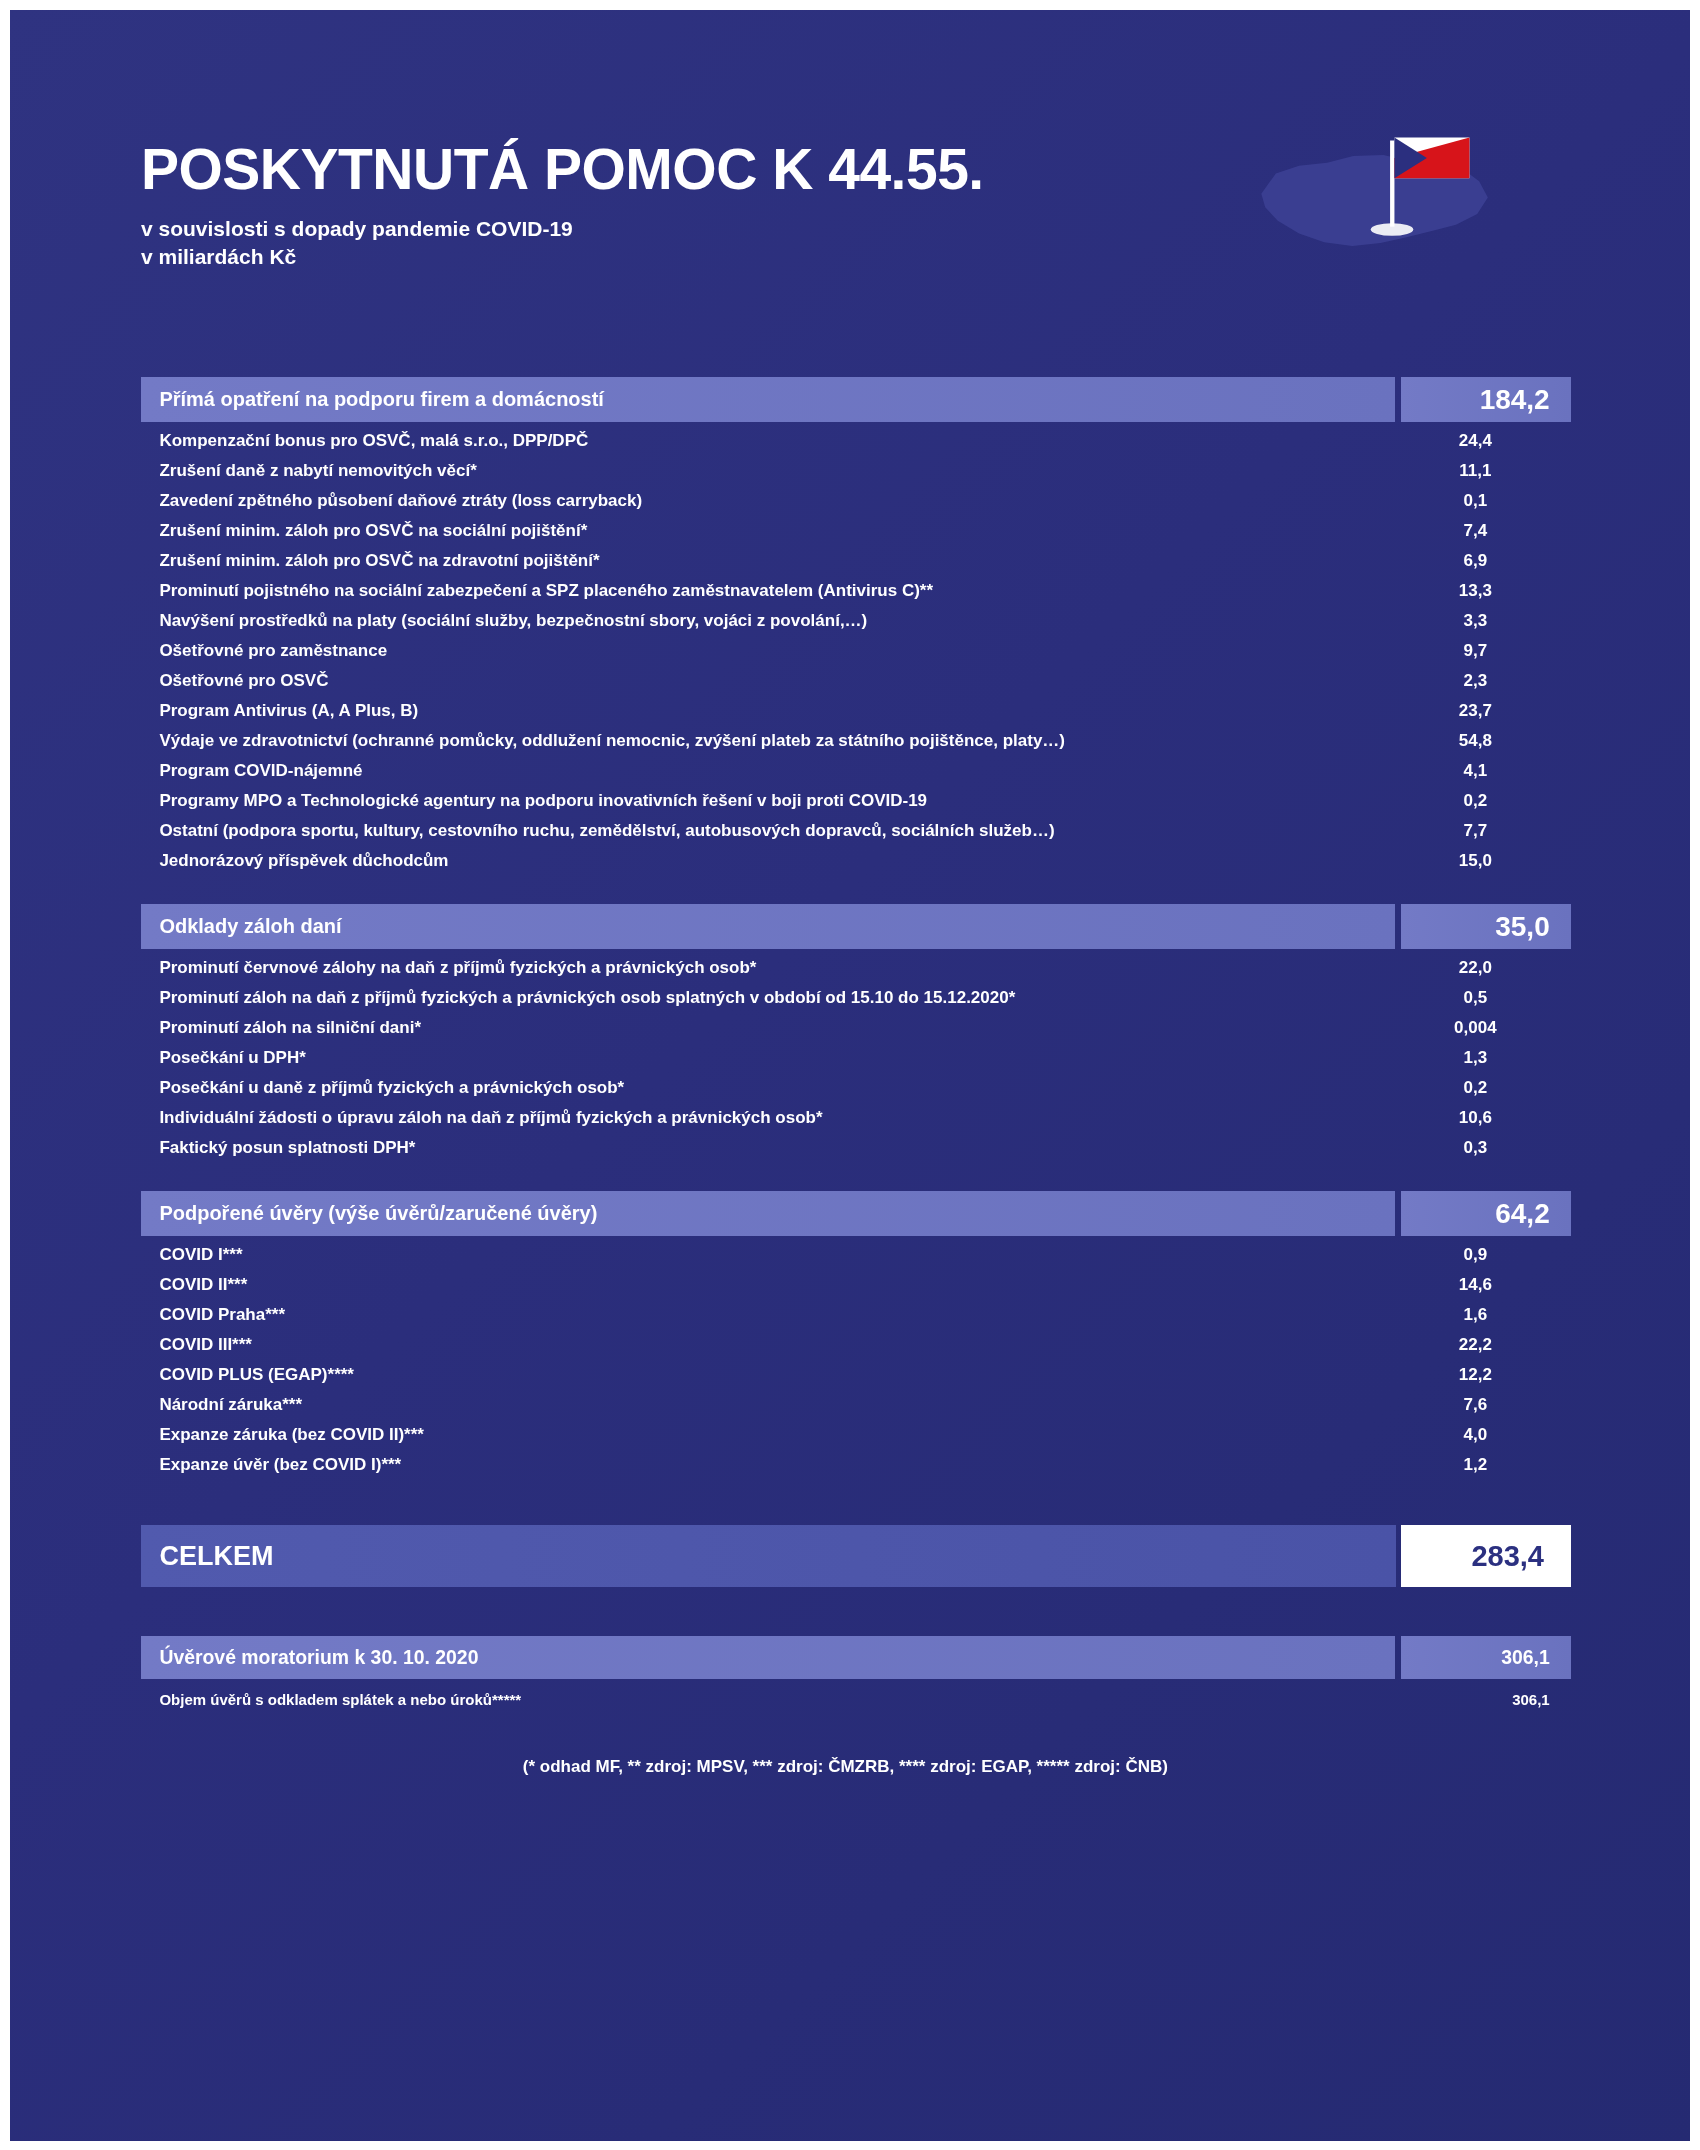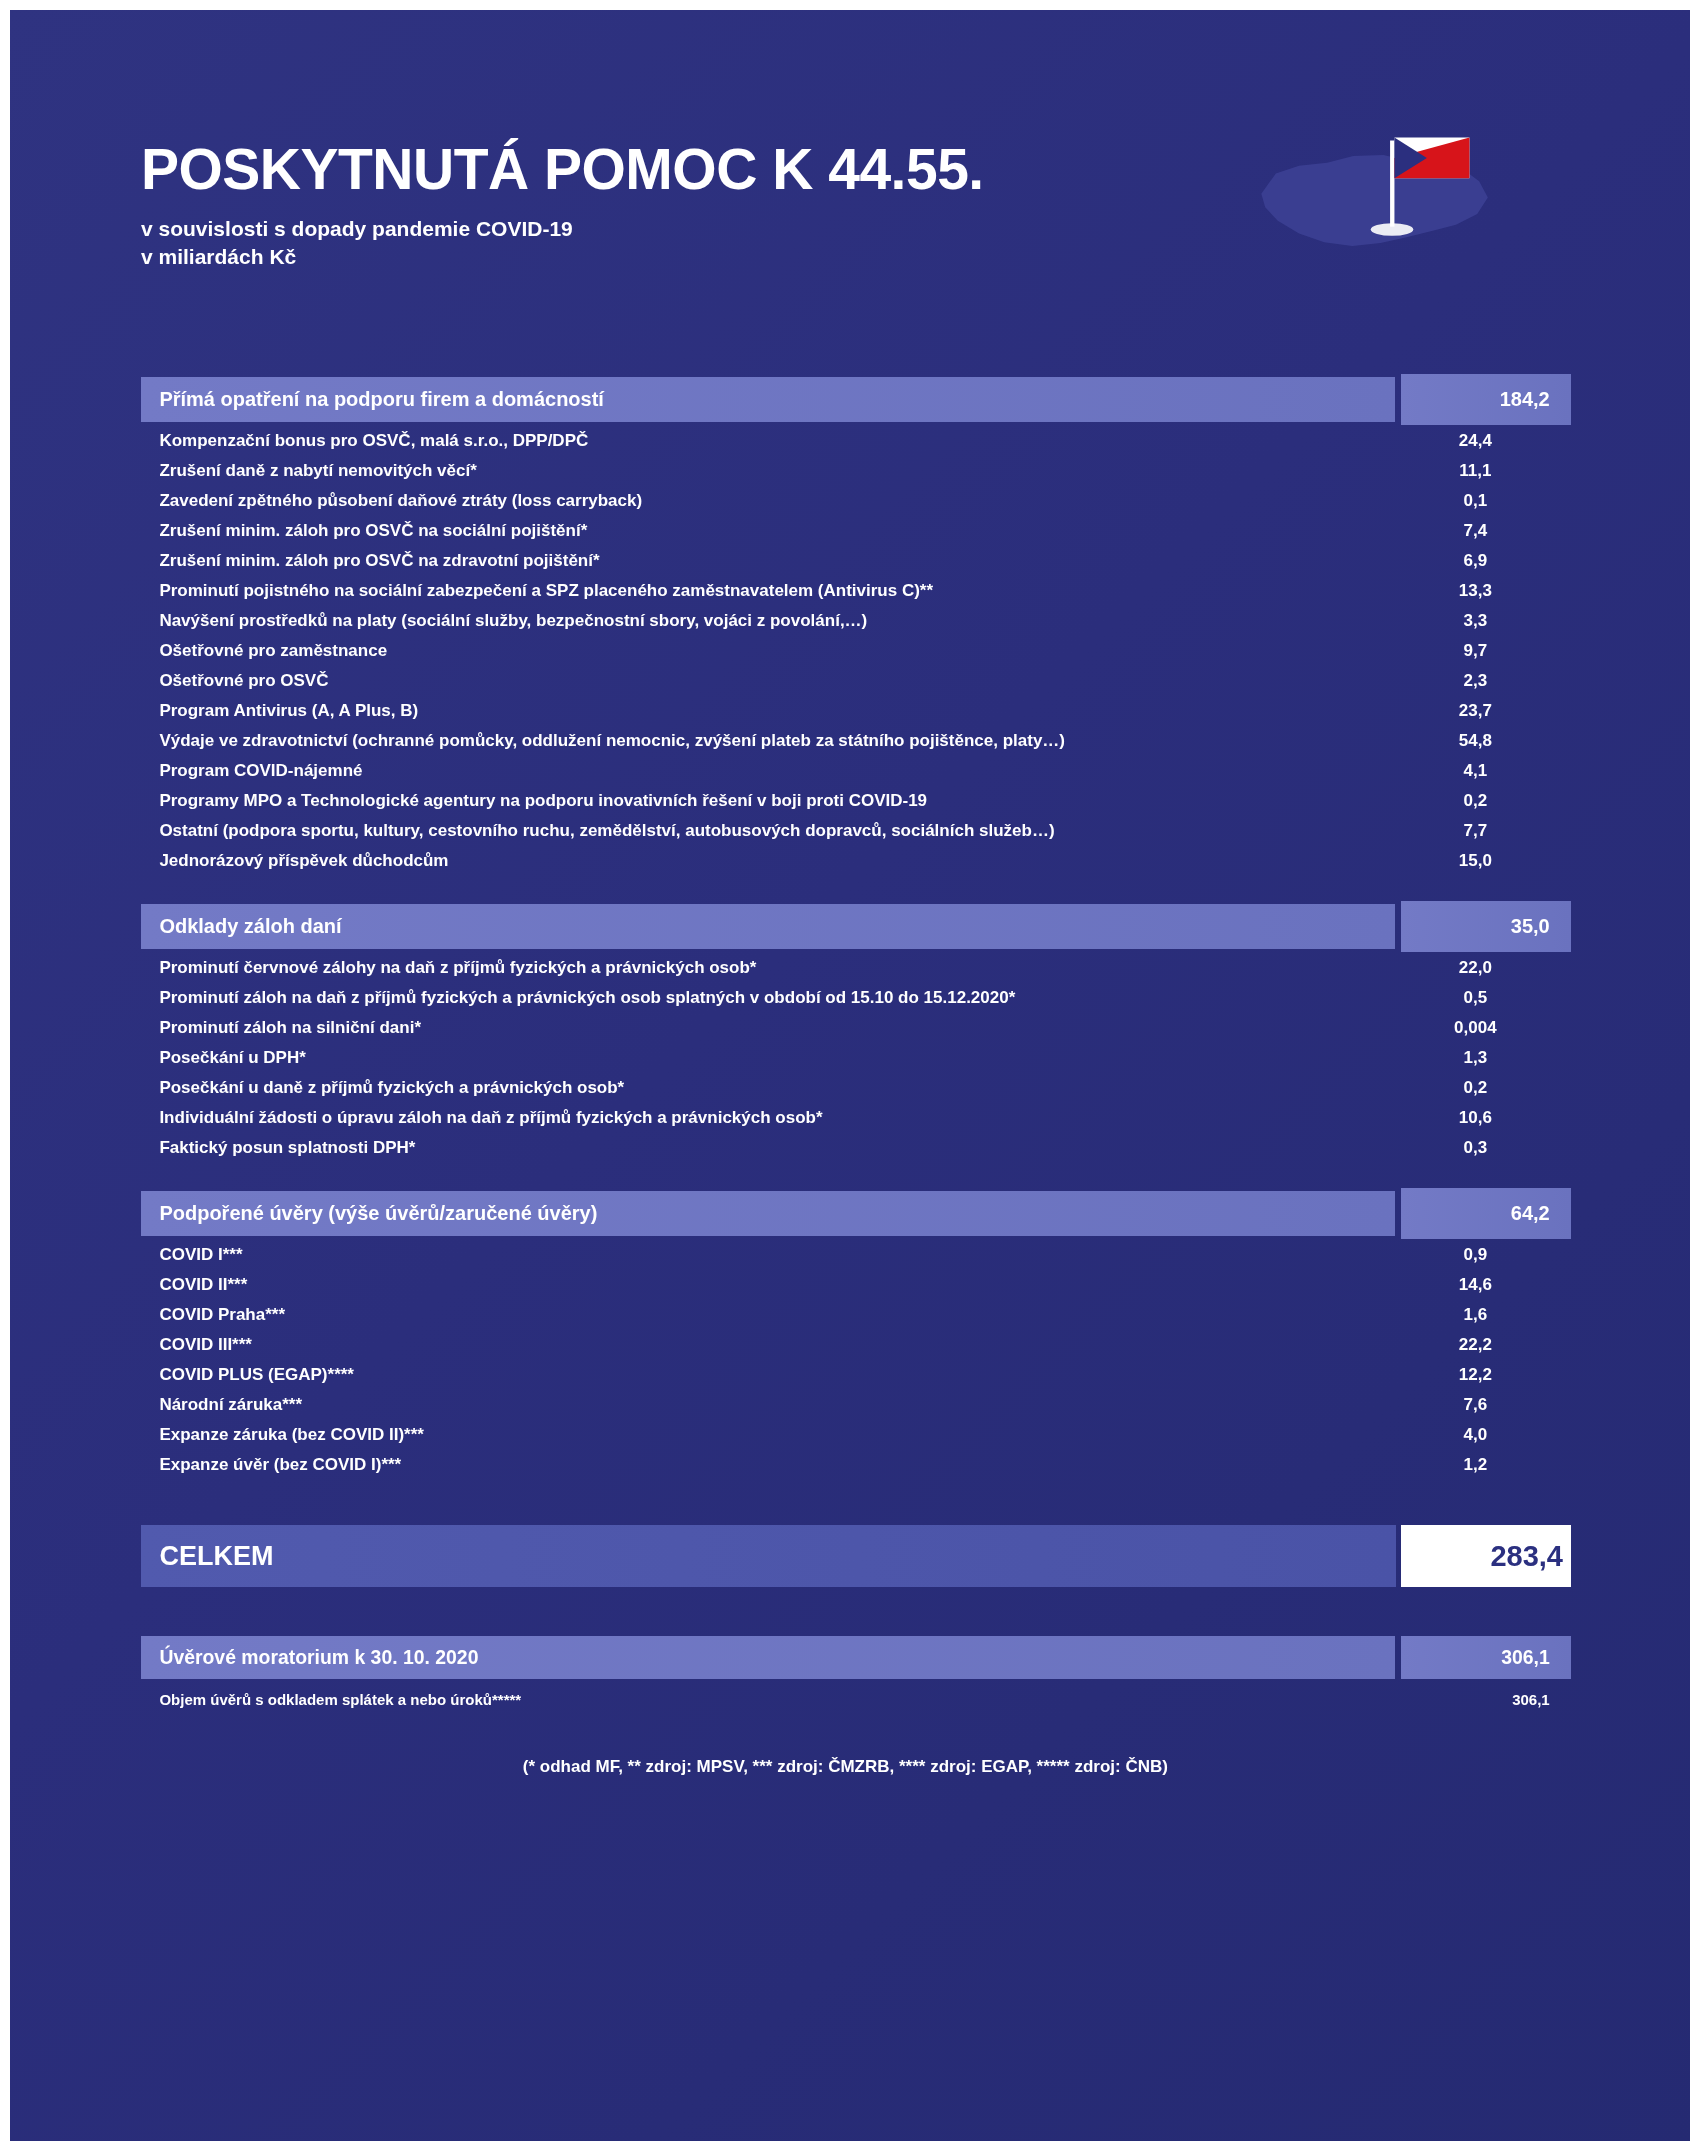--- a/index.html
+++ b/index.html
@@ -85,27 +85,27 @@
     padding: 0 0 0 18.4px;
     height: 45px;
     text-align: right;
   }
   .group-header .gh-value {
     width: 170px;
     margin-left: 5.8px;
     background: #6f77c4;
     background: linear-gradient(90deg, #737ac6 0%, #6a72bf 100%);
     color: #ffffff;
-    font-size: 20px;
+    font-size: 28px;
     font-weight: bold;
     display: flex;
     align-items: center;
     justify-content: flex-end;
     padding-right: 21.3px;
-    height: 51px;
+    height: 45px;
   }
 
   .rows { margin-top: 4px; }
   .row {
     display: flex;
     align-items: center;
     height: 30px;
     color: #ffffff;
   }
   .row .r-label {
@@ -147,21 +147,21 @@
   .total .t-value {
     width: 170px;
     margin-left: 5px;
     background: #ffffff;
     color: #2b3080;
     font-size: 29px;
     font-weight: bold;
     display: flex;
     align-items: center;
     justify-content: flex-end;
-    padding-right: 8px;
+    padding-right: 27px;
     height: 62px;
   }
 
   
   .moratorium { margin-top: 50px; }
   .moratorium .group-header { margin-top: 0; height: 41px; border-radius: 15px; }
   .moratorium .group-header .gh-label,
   .moratorium .group-header .gh-value {
     height: 43px;
     font-size: 19.4px;

